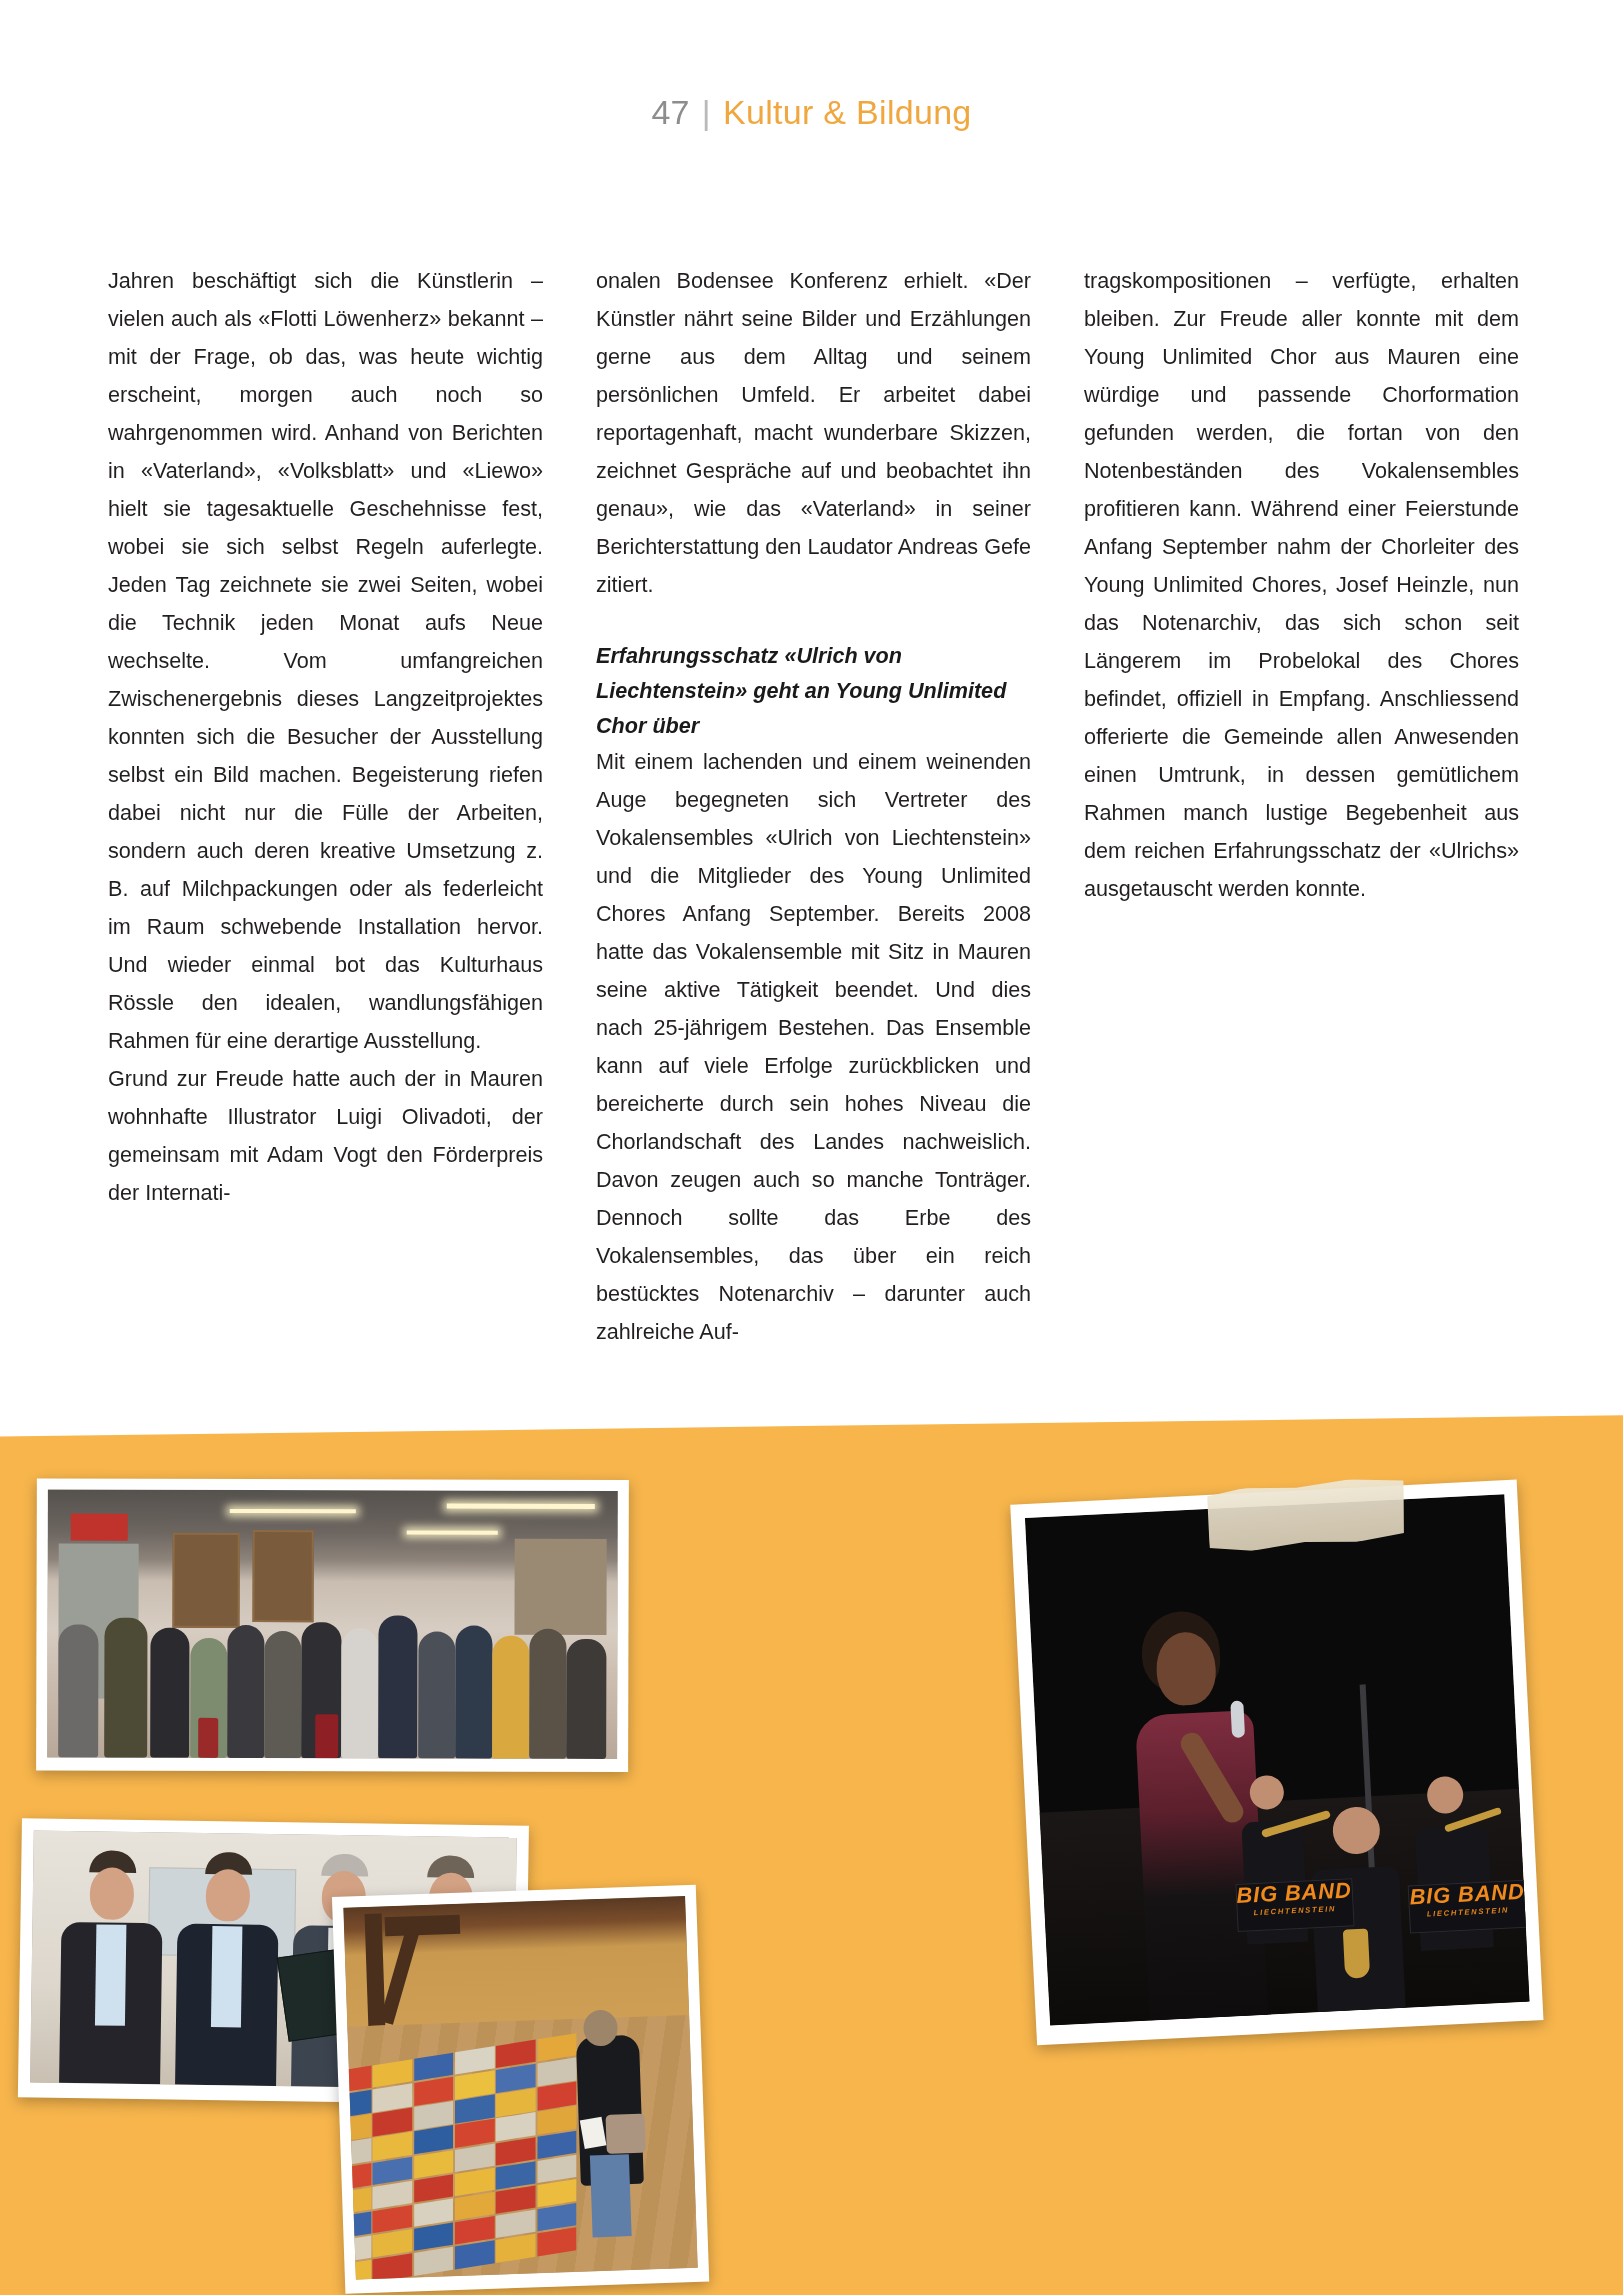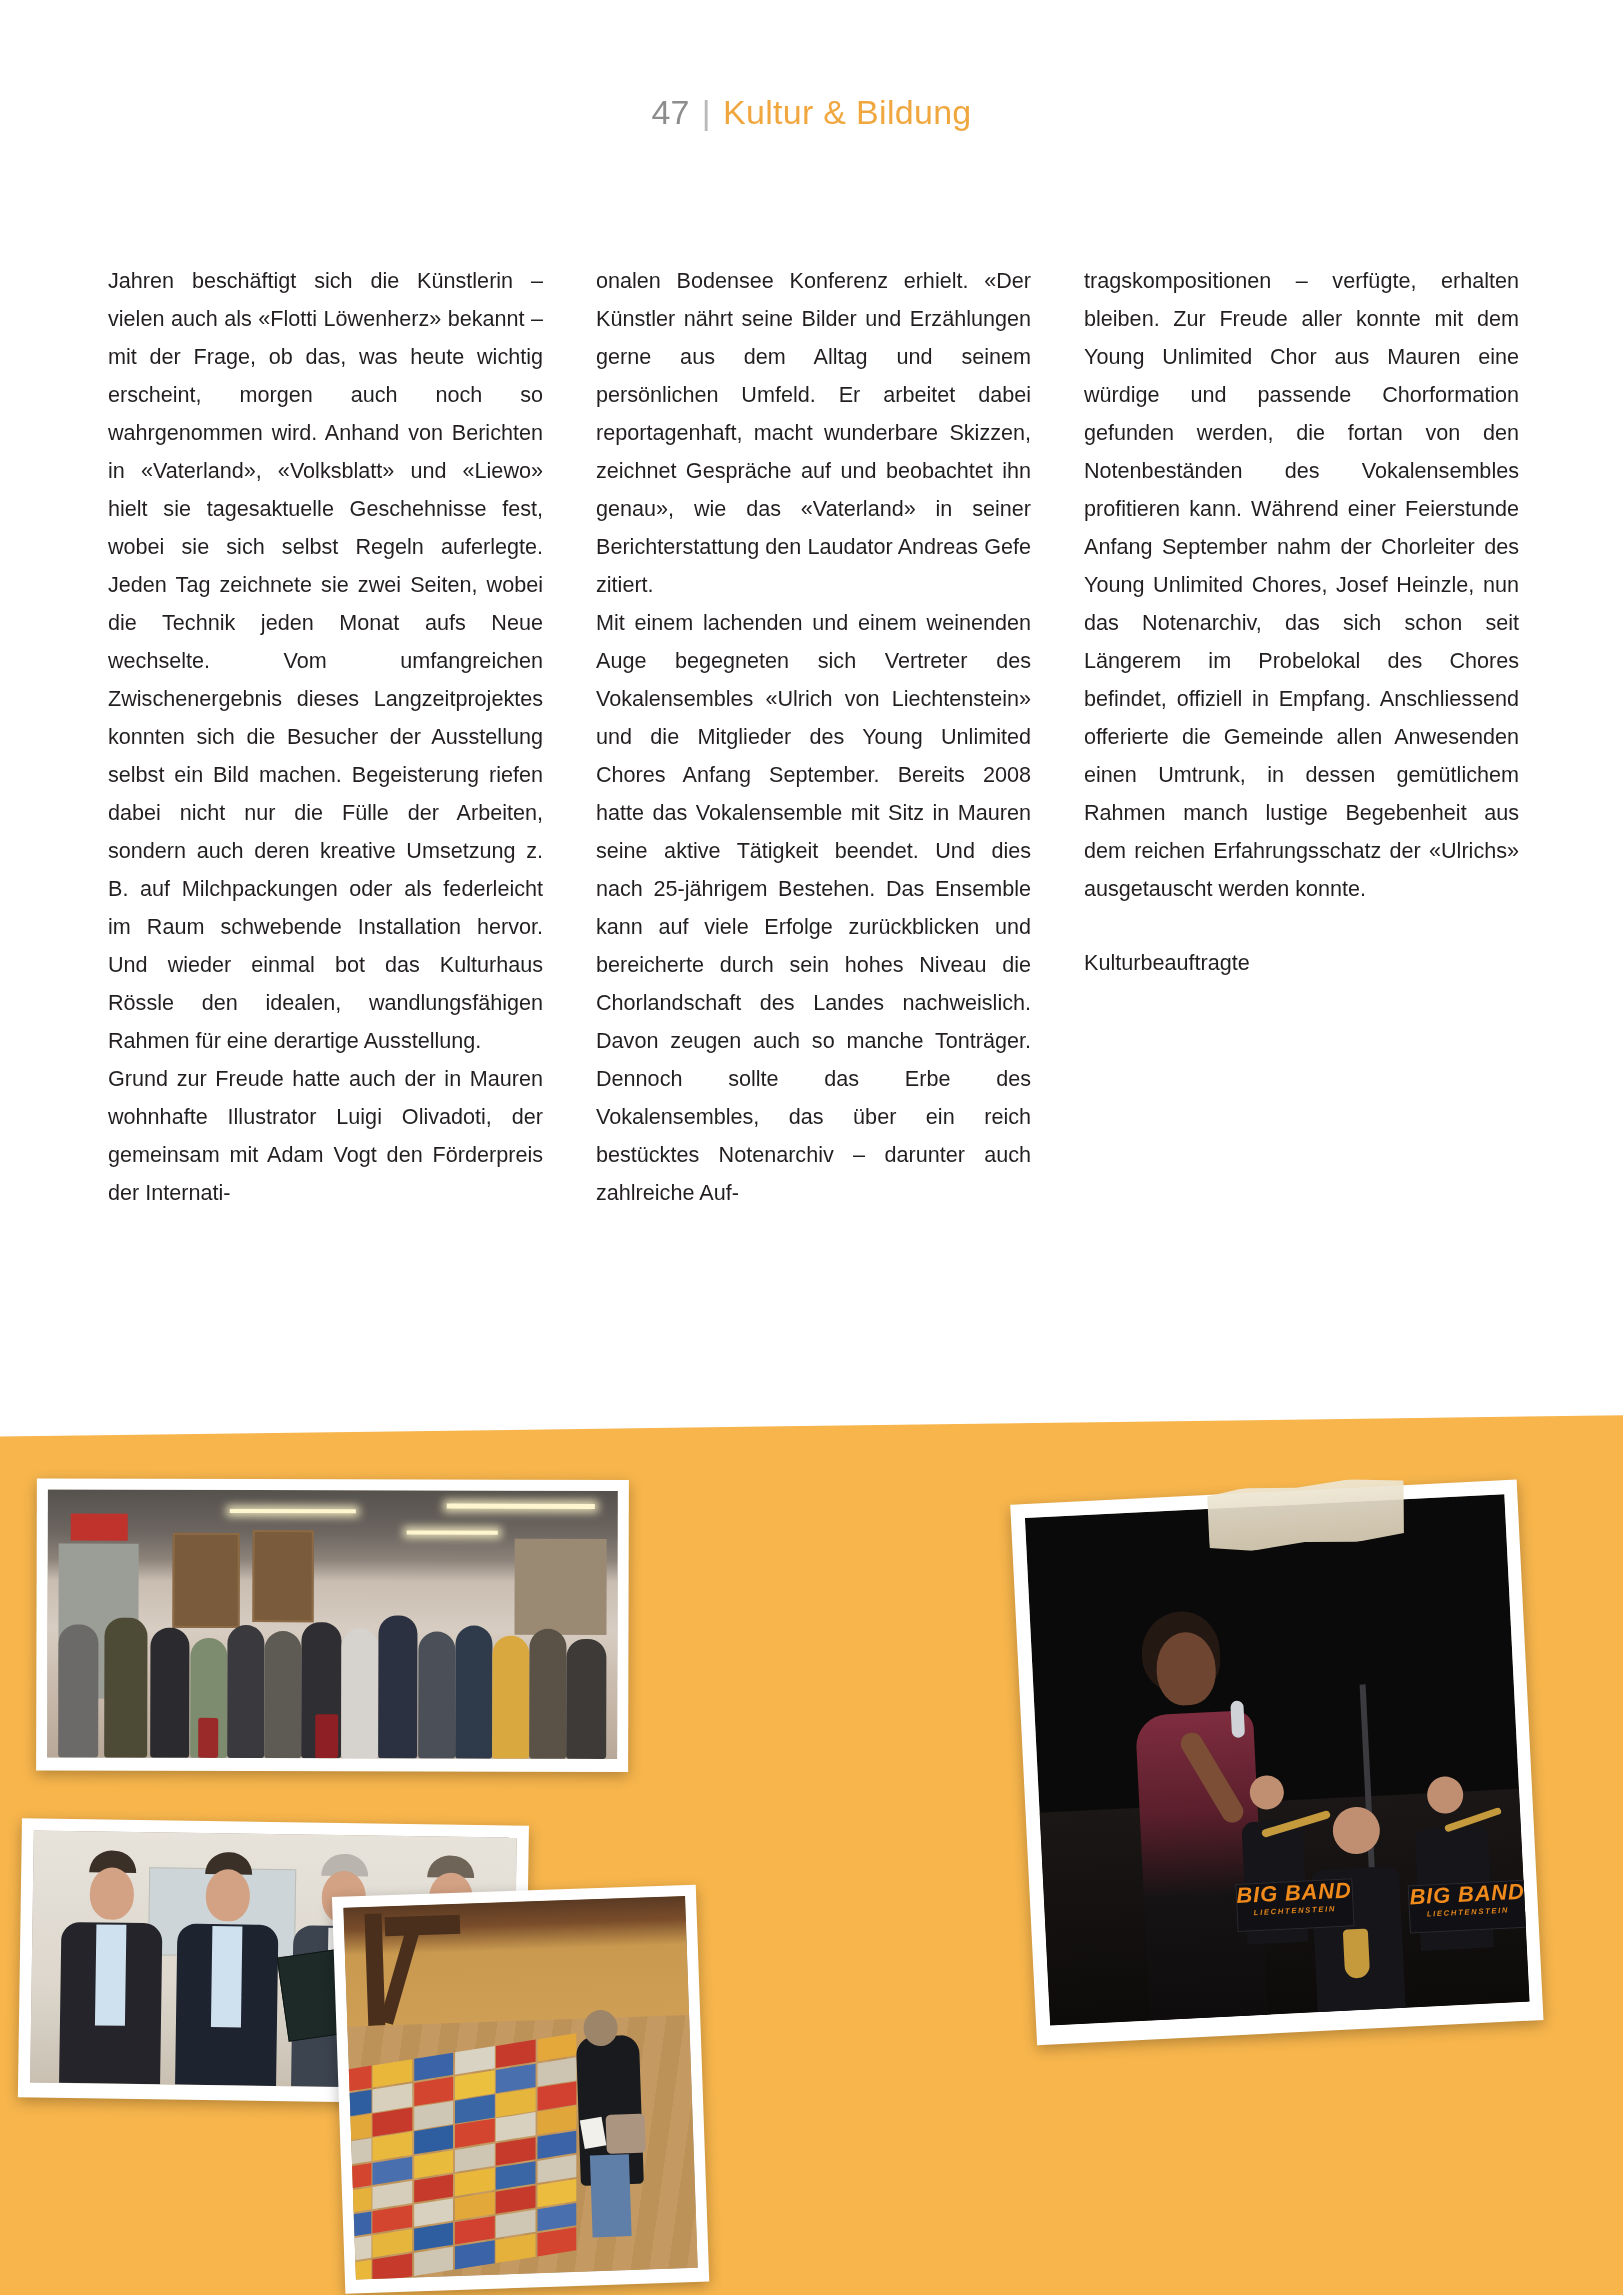--- a/index.html
+++ b/index.html
@@ -195,27 +195,27 @@
 
 <div class="columns">
 
   <div class="col">
     <p class="body">Jahren beschäftigt sich die Künstlerin – vielen auch als «Flotti Löwenherz» bekannt – mit der Frage, ob das, was heute wichtig erscheint, morgen auch noch so wahrgenommen wird. Anhand von Berichten in «Vaterland», «Volksblatt» und «Liewo» hielt sie tagesaktuelle Geschehnisse fest, wobei sie sich selbst Regeln auferlegte. Jeden Tag zeichnete sie zwei Seiten, wobei die Technik jeden Monat aufs Neue wechselte. Vom umfangreichen Zwischenergebnis dieses Langzeitprojektes konnten sich die Besucher der Ausstellung selbst ein Bild machen. Begeisterung riefen dabei nicht nur die Fülle der Arbeiten, sondern auch deren kreative Umsetzung z. B. auf Milchpackungen oder als federleicht im Raum schwebende Installation hervor. Und wieder einmal bot das Kulturhaus Rössle den idealen, wandlungsfähigen Rahmen für eine derartige Ausstellung.</p>
     <p class="body">Grund zur Freude hatte auch der in Mauren wohnhafte Illustrator Luigi Olivadoti, der gemeinsam mit Adam Vogt den Förderpreis der Internati-</p>
   </div>
 
   <div class="col">
     <p class="body">onalen Bodensee Konferenz erhielt. «Der Künstler nährt seine Bilder und Erzählungen gerne aus dem Alltag und seinem persönlichen Umfeld. Er arbeitet dabei reportagenhaft, macht wunderbare Skizzen, zeichnet Gespräche auf und beobachtet ihn genau», wie das «Vaterland» in seiner Berichterstattung den Laudator Andreas Gefe zitiert.</p>
+    <h3>Erfahrungsschatz «Ulrich von Liechtenstein» geht an Young Unlimited Chor über</h3>
     <p class="body">Mit einem lachenden und einem weinenden Auge begegneten sich Vertreter des Vokalensembles «Ulrich von Liechtenstein» und die Mitglieder des Young Unlimited Chores Anfang September. Bereits 2008 hatte das Vokalensemble mit Sitz in Mauren seine aktive Tätigkeit beendet. Und dies nach 25-jährigem Bestehen. Das Ensemble kann auf viele Erfolge zurückblicken und bereicherte durch sein hohes Niveau die Chorlandschaft des Landes nachweislich. Davon zeugen auch so manche Tonträger. Dennoch sollte das Erbe des Vokalensembles, das über ein reich bestücktes Notenarchiv – darunter auch zahlreiche Auf-</p>
   </div>
 
   <div class="col">
     <p class="body">tragskompositionen – verfügte, erhalten bleiben. Zur Freude aller konnte mit dem Young Unlimited Chor aus Mauren eine würdige und passende Chorformation gefunden werden, die fortan von den Notenbeständen des Vokalensembles profitieren kann. Während einer Feierstunde Anfang September nahm der Chorleiter des Young Unlimited Chores, Josef Heinzle, nun das Notenarchiv, das sich schon seit Längerem im Probelokal des Chores befindet, offiziell in Empfang. Anschliessend offerierte die Gemeinde allen Anwesenden einen Umtrunk, in dessen gemütlichem Rahmen manch lustige Begebenheit aus dem reichen Erfahrungsschatz der «Ulrichs» ausgetauscht werden konnte.</p>
     <div class="sig">
-      <span class="role">Kulturbeauftragte</span>
     </div>
   </div>
 
 </div>
 
 <div class="photo-band">
 
   <div class="photo photo-group">
     <div class="inner">
       <div class="ph-room">

